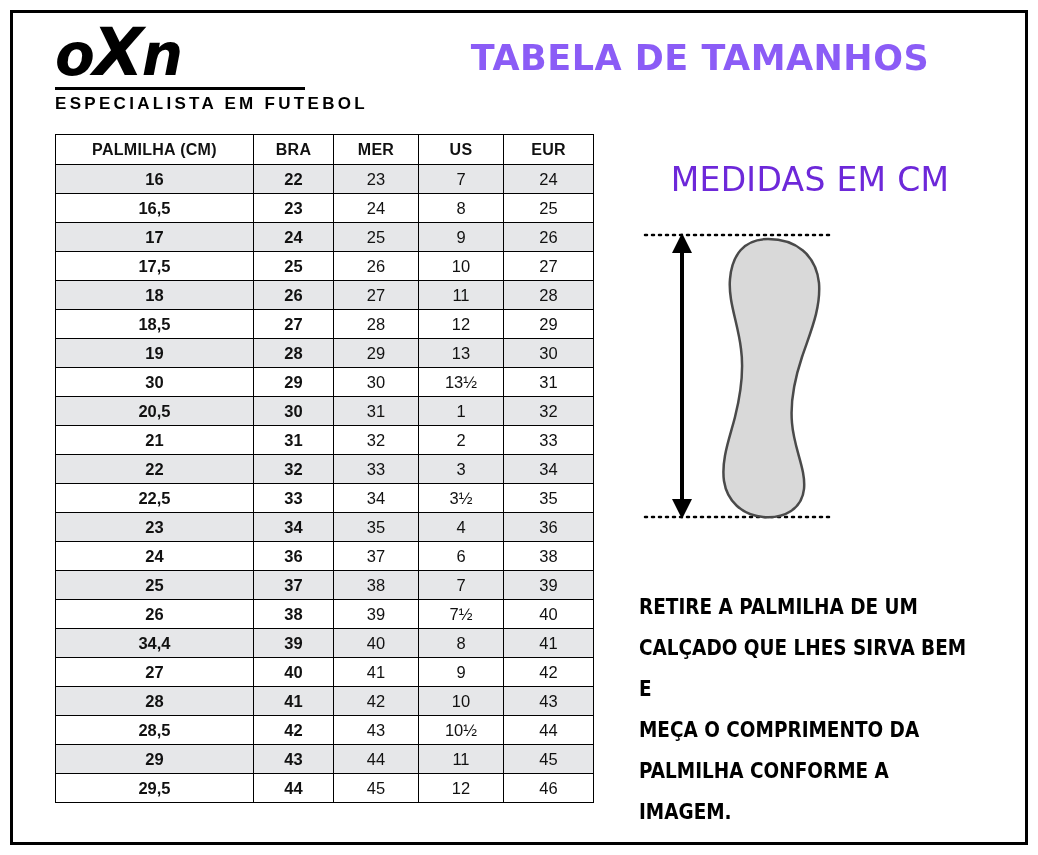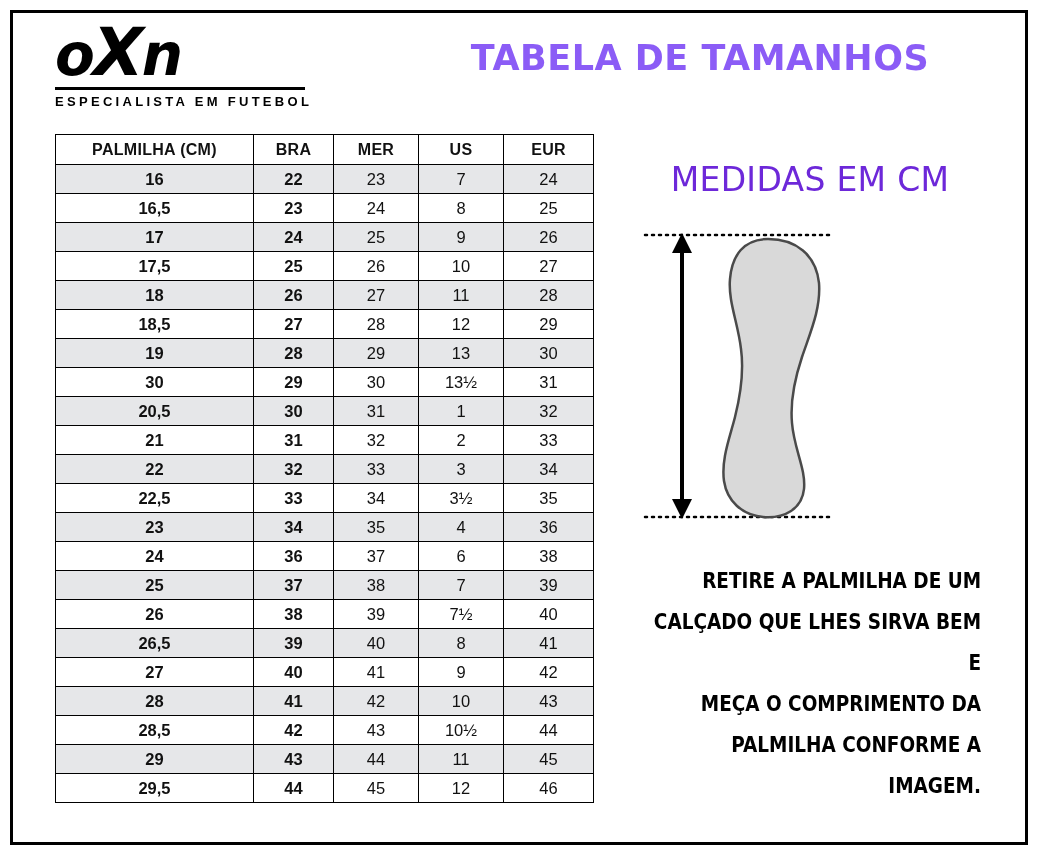--- a/index.html
+++ b/index.html
@@ -49,21 +49,21 @@
   }
   .logo-rule {
     width: 250px;
     height: 3px;
     background: #000;
     margin-top: 2px;
   }
   .logo-tag {
     font-family: "Liberation Sans", sans-serif;
     font-weight: bold;
-    font-size: 13px;
+    font-size: 17px;
     letter-spacing: 3.3px;
     color: #000;
     margin-top: 4px;
     white-space: nowrap;
   }
   .main-title {
     position: absolute;
     left: 400px;
     top: 38px;
     width: 600px;
@@ -126,22 +126,22 @@
     color: #6d28d9;
     letter-spacing: 0.3px;
   }
   .diagram {
     position: relative;
     width: 380px;
     height: 330px;
     margin-top: 22px;
   }
   .note {
-    margin-top: 10px;
-    text-align: right;
+    margin-top: 36px;
+    text-align: left;
   }
   .note-line {
     font-family: "DejaVu Sans", sans-serif;
     font-weight: bold;
     font-size: 20.5px;
     color: #000;
     line-height: 2.0;
     letter-spacing: 0px;
     transform: scaleX(0.9);
   }
@@ -287,21 +287,21 @@
             <td class="col4">39</td>
           </tr>
           <tr>
             <td class="col0">26</td>
             <td class="col1">38</td>
             <td class="col2">39</td>
             <td class="col3">7½</td>
             <td class="col4">40</td>
           </tr>
           <tr>
-            <td class="col0">26,5</td>
+            <td class="col0">34,4</td>
             <td class="col1">39</td>
             <td class="col2">40</td>
             <td class="col3">8</td>
             <td class="col4">41</td>
           </tr>
           <tr>
             <td class="col0">27</td>
             <td class="col1">40</td>
             <td class="col2">41</td>
             <td class="col3">9</td>

